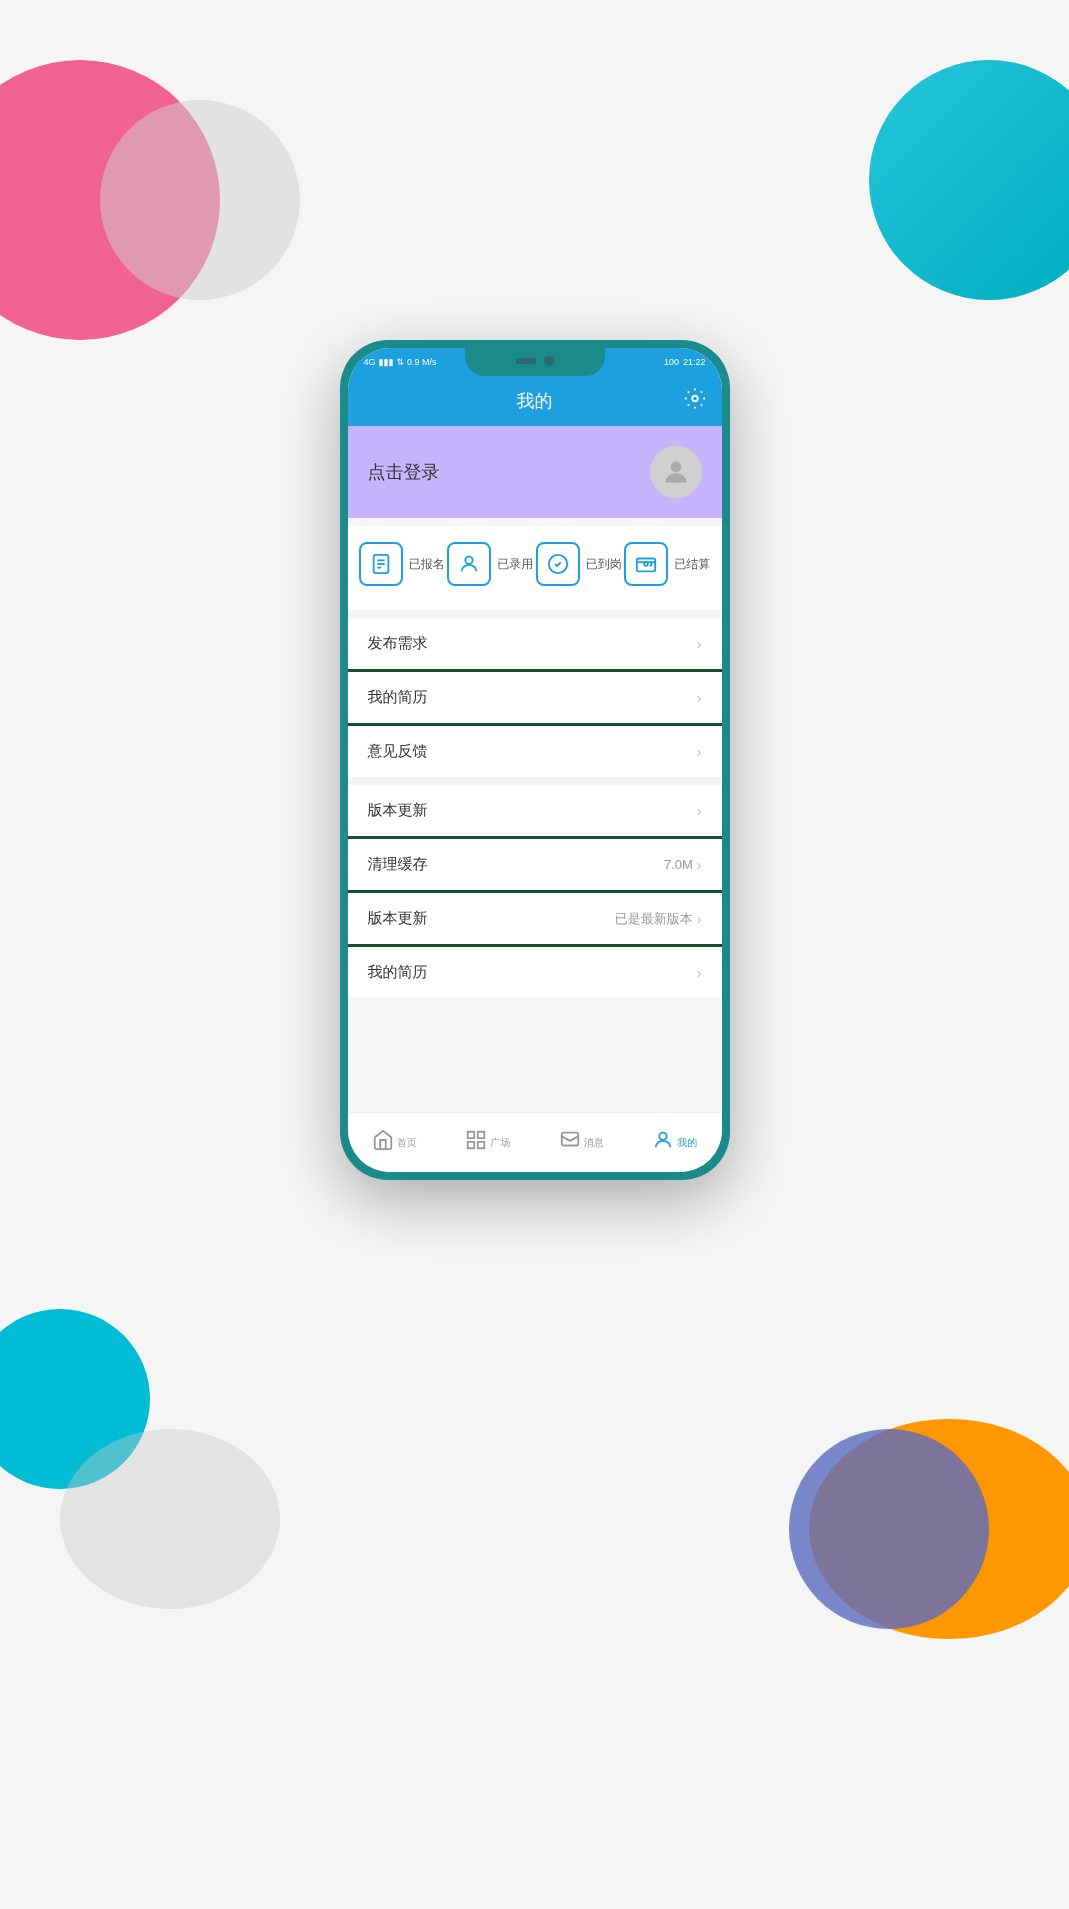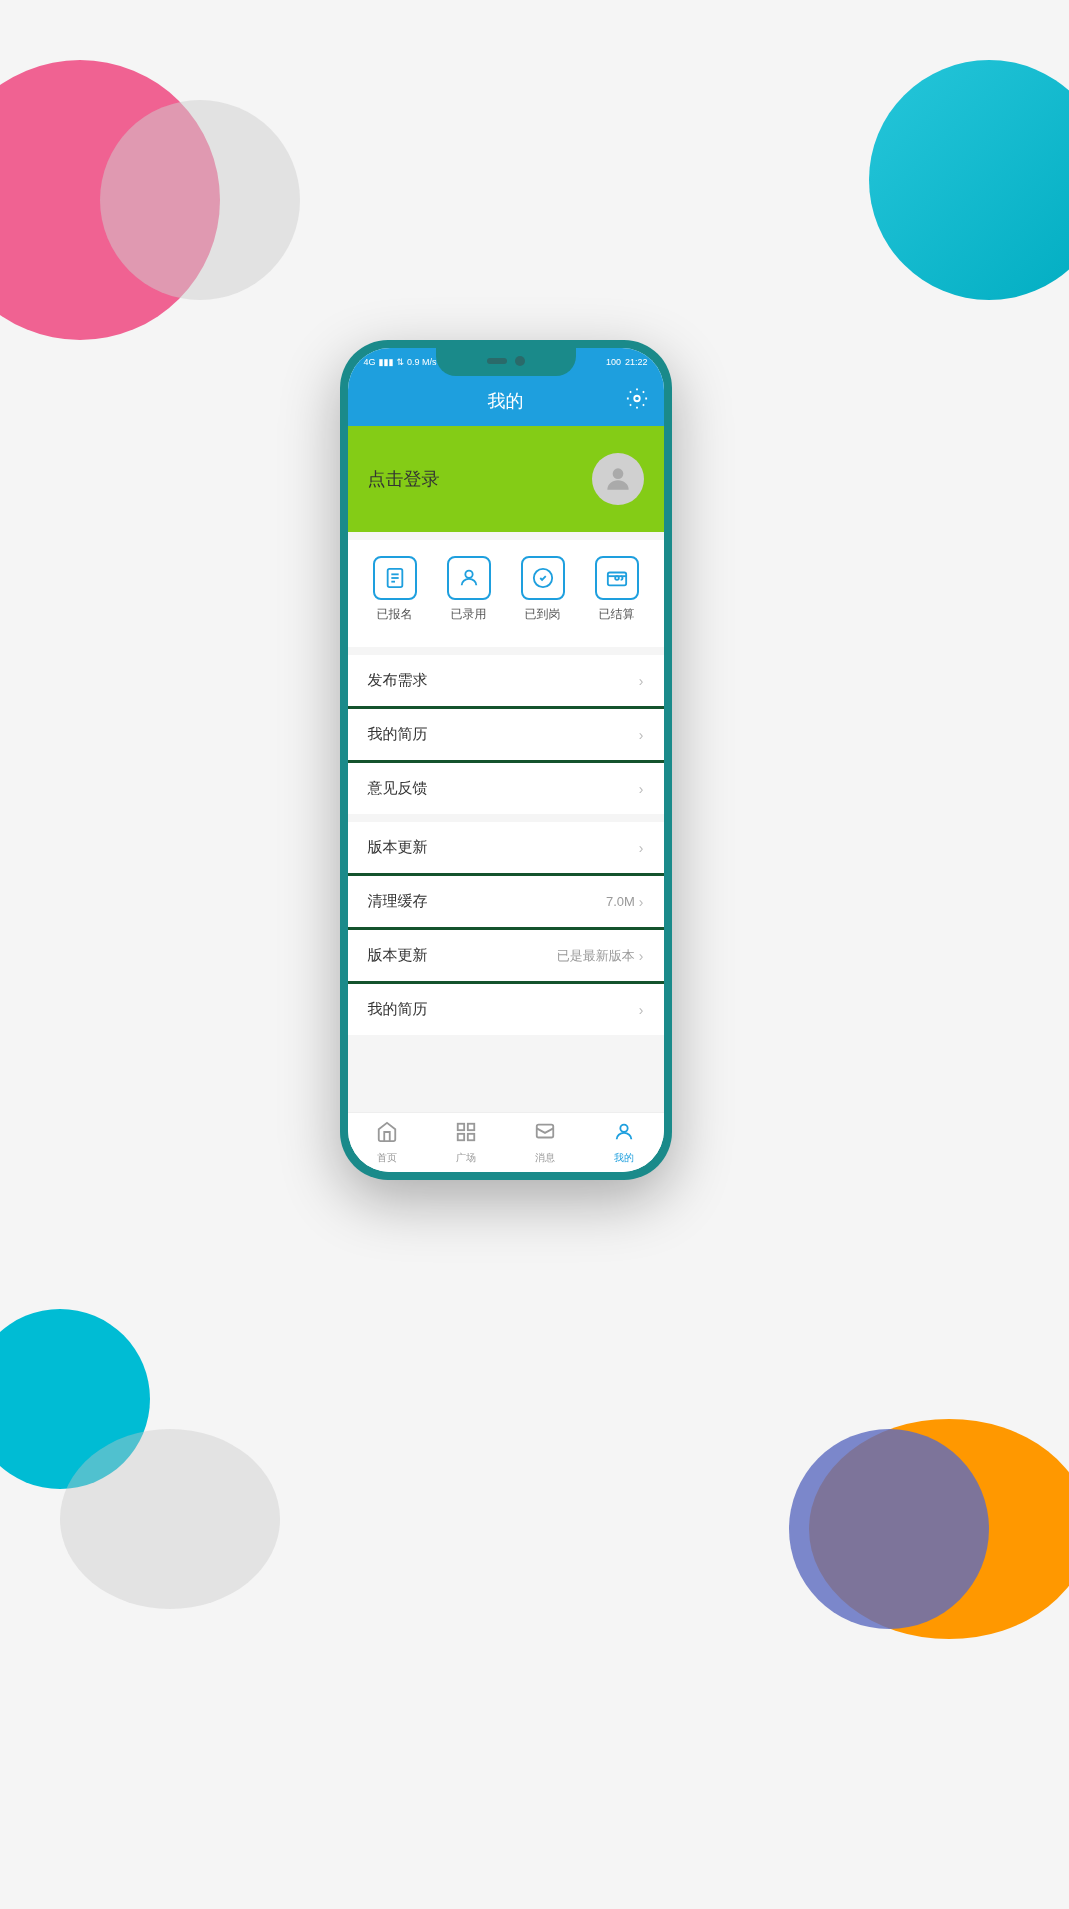--- a/index.html
+++ b/index.html
@@ -62,21 +62,21 @@
     
     .phone-container {
       position: absolute;
       top: 340px;
       left: 50%;
       transform: translateX(-50%);
       width: 390px;
       height: 840px;
     }
     .phone-frame {
-      width: 332px;
+      width: 390px;
       height: 840px;
       background: #1a8a8a;
       border-radius: 48px;
       padding: 8px;
       box-shadow: 0 20px 60px rgba(0,0,0,0.3);
       position: relative;
     }
     .phone-screen {
       width: 100%;
       height: 100%;
@@ -173,22 +173,22 @@
     
     .app-content {
       flex: 1;
       overflow-y: auto;
       background: #f5f5f5;
     }
     .app-content::-webkit-scrollbar { display: none; }
 
     
     .login-section {
-      background: #84cc16;
-      padding: 27px 20px;
+      background: #c4b5fd;
+      padding: 20px 20px;
       display: flex;
       align-items: center;
       justify-content: space-between;
       margin-bottom: 8px;
     }
     .login-text {
       font-size: 18px;
       color: #333;
       font-weight: 400;
     }
@@ -216,21 +216,21 @@
       padding: 8px 0 16px;
       margin-bottom: 8px;
     }
     .parttime-icons {
       display: flex;
       justify-content: space-around;
       padding: 8px 10px;
     }
     .pt-item {
       display: flex;
-      flex-direction: column;
+      flex-direction: row;
       align-items: center;
       gap: 6px;
       cursor: pointer;
     }
     .pt-icon-circle {
       width: 44px; height: 44px;
       border: 2px solid #1e9fde;
       border-radius: 8px;
       display: flex;
       align-items: center;
@@ -280,21 +280,21 @@
       background: white;
       height: 60px;
       display: flex;
       align-items: center;
       border-top: 1px solid #eee;
       flex-shrink: 0;
     }
     .nav-item {
       flex: 1;
       display: flex;
-      flex-direction: column;
+      flex-direction: row;
       align-items: center;
       justify-content: center;
       gap: 3px;
       cursor: pointer;
       padding: 6px 0;
     }
     .nav-icon {
       font-size: 20px;
       color: #999;
     }

